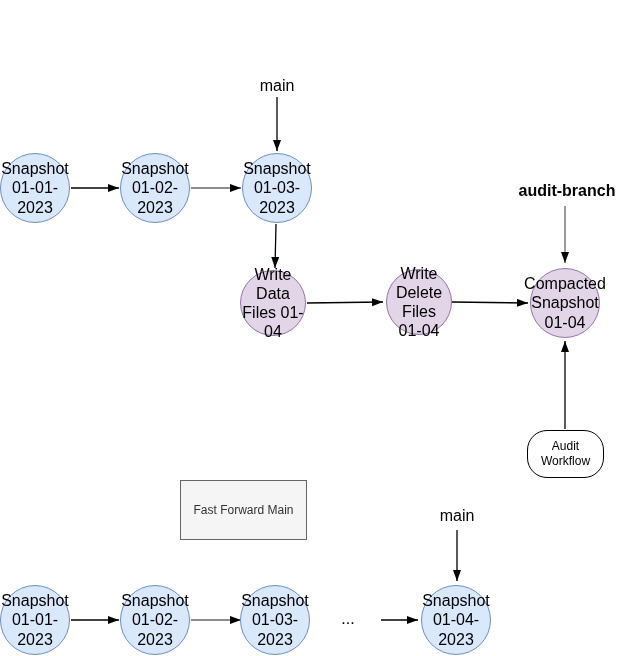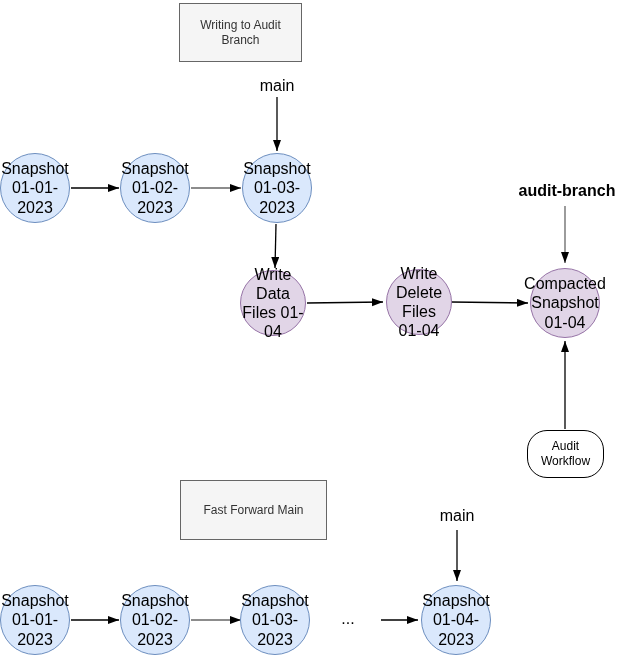--- a/index.html
+++ b/index.html
@@ -116,22 +116,20 @@
     <line class="edge" x1="451" y1="302" x2="528" y2="303" marker-end="url(#ah)"></line>
     <line class="edge gray" x1="565" y1="206" x2="565" y2="263" marker-end="url(#ah)"></line>
     <line class="edge" x1="565" y1="429" x2="565" y2="341" marker-end="url(#ah)"></line>
 
     <line class="edge" x1="457" y1="530" x2="457" y2="581" marker-end="url(#ah)"></line>
     <line class="edge" x1="71" y1="620" x2="119" y2="620" marker-end="url(#ah)"></line>
     <line class="edge gray" x1="191" y1="620" x2="241" y2="620" marker-end="url(#ah)"></line>
     <line class="edge" x1="381" y1="620" x2="418" y2="620" marker-end="url(#ah)"></line>
   </svg>
 
-  <div class="titlebox" style="left:179px; top:3px; width:123px; height:59px;">Writing to Audit
-Branch</div>
 
   <div class="free-label" style="left:252px; top:77px; width:50px;">main</div>
 
   <div class="node snapshot" style="left:0px; top:153px;">Snapshot
 01-01-2023</div>
 
   <div class="node snapshot" style="left:120px; top:153px;">Snapshot
 01-02-2023</div>
 
   <div class="node snapshot" style="left:242px; top:153px;">Snapshot
@@ -146,21 +144,21 @@
 
   <div class="node process lg" style="left:530px; top:268px;">Compacted
 Snapshot
 01-04</div>
 
   <div class="free-label" style="left:517px; top:182px; width:100px;font-weight:bold;">audit-branch</div>
 
   <div class="roundbox" style="left:527px; top:430px; width:77px; height:48px;">Audit
 Workflow</div>
 
-  <div class="titlebox" style="left:180px; top:480px; width:147px; height:60px;">Fast Forward Main</div>
+  <div class="titlebox" style="left:180px; top:480px; width:127px; height:60px;">Fast Forward Main</div>
 
   <div class="free-label" style="left:432px; top:507px; width:50px;">main</div>
 
   <div class="node snapshot" style="left:0px; top:585px;">Snapshot
 01-01-2023</div>
 
   <div class="node snapshot" style="left:120px; top:585px;">Snapshot
 01-02-2023</div>
 
   <div class="node snapshot" style="left:240px; top:585px;">Snapshot

